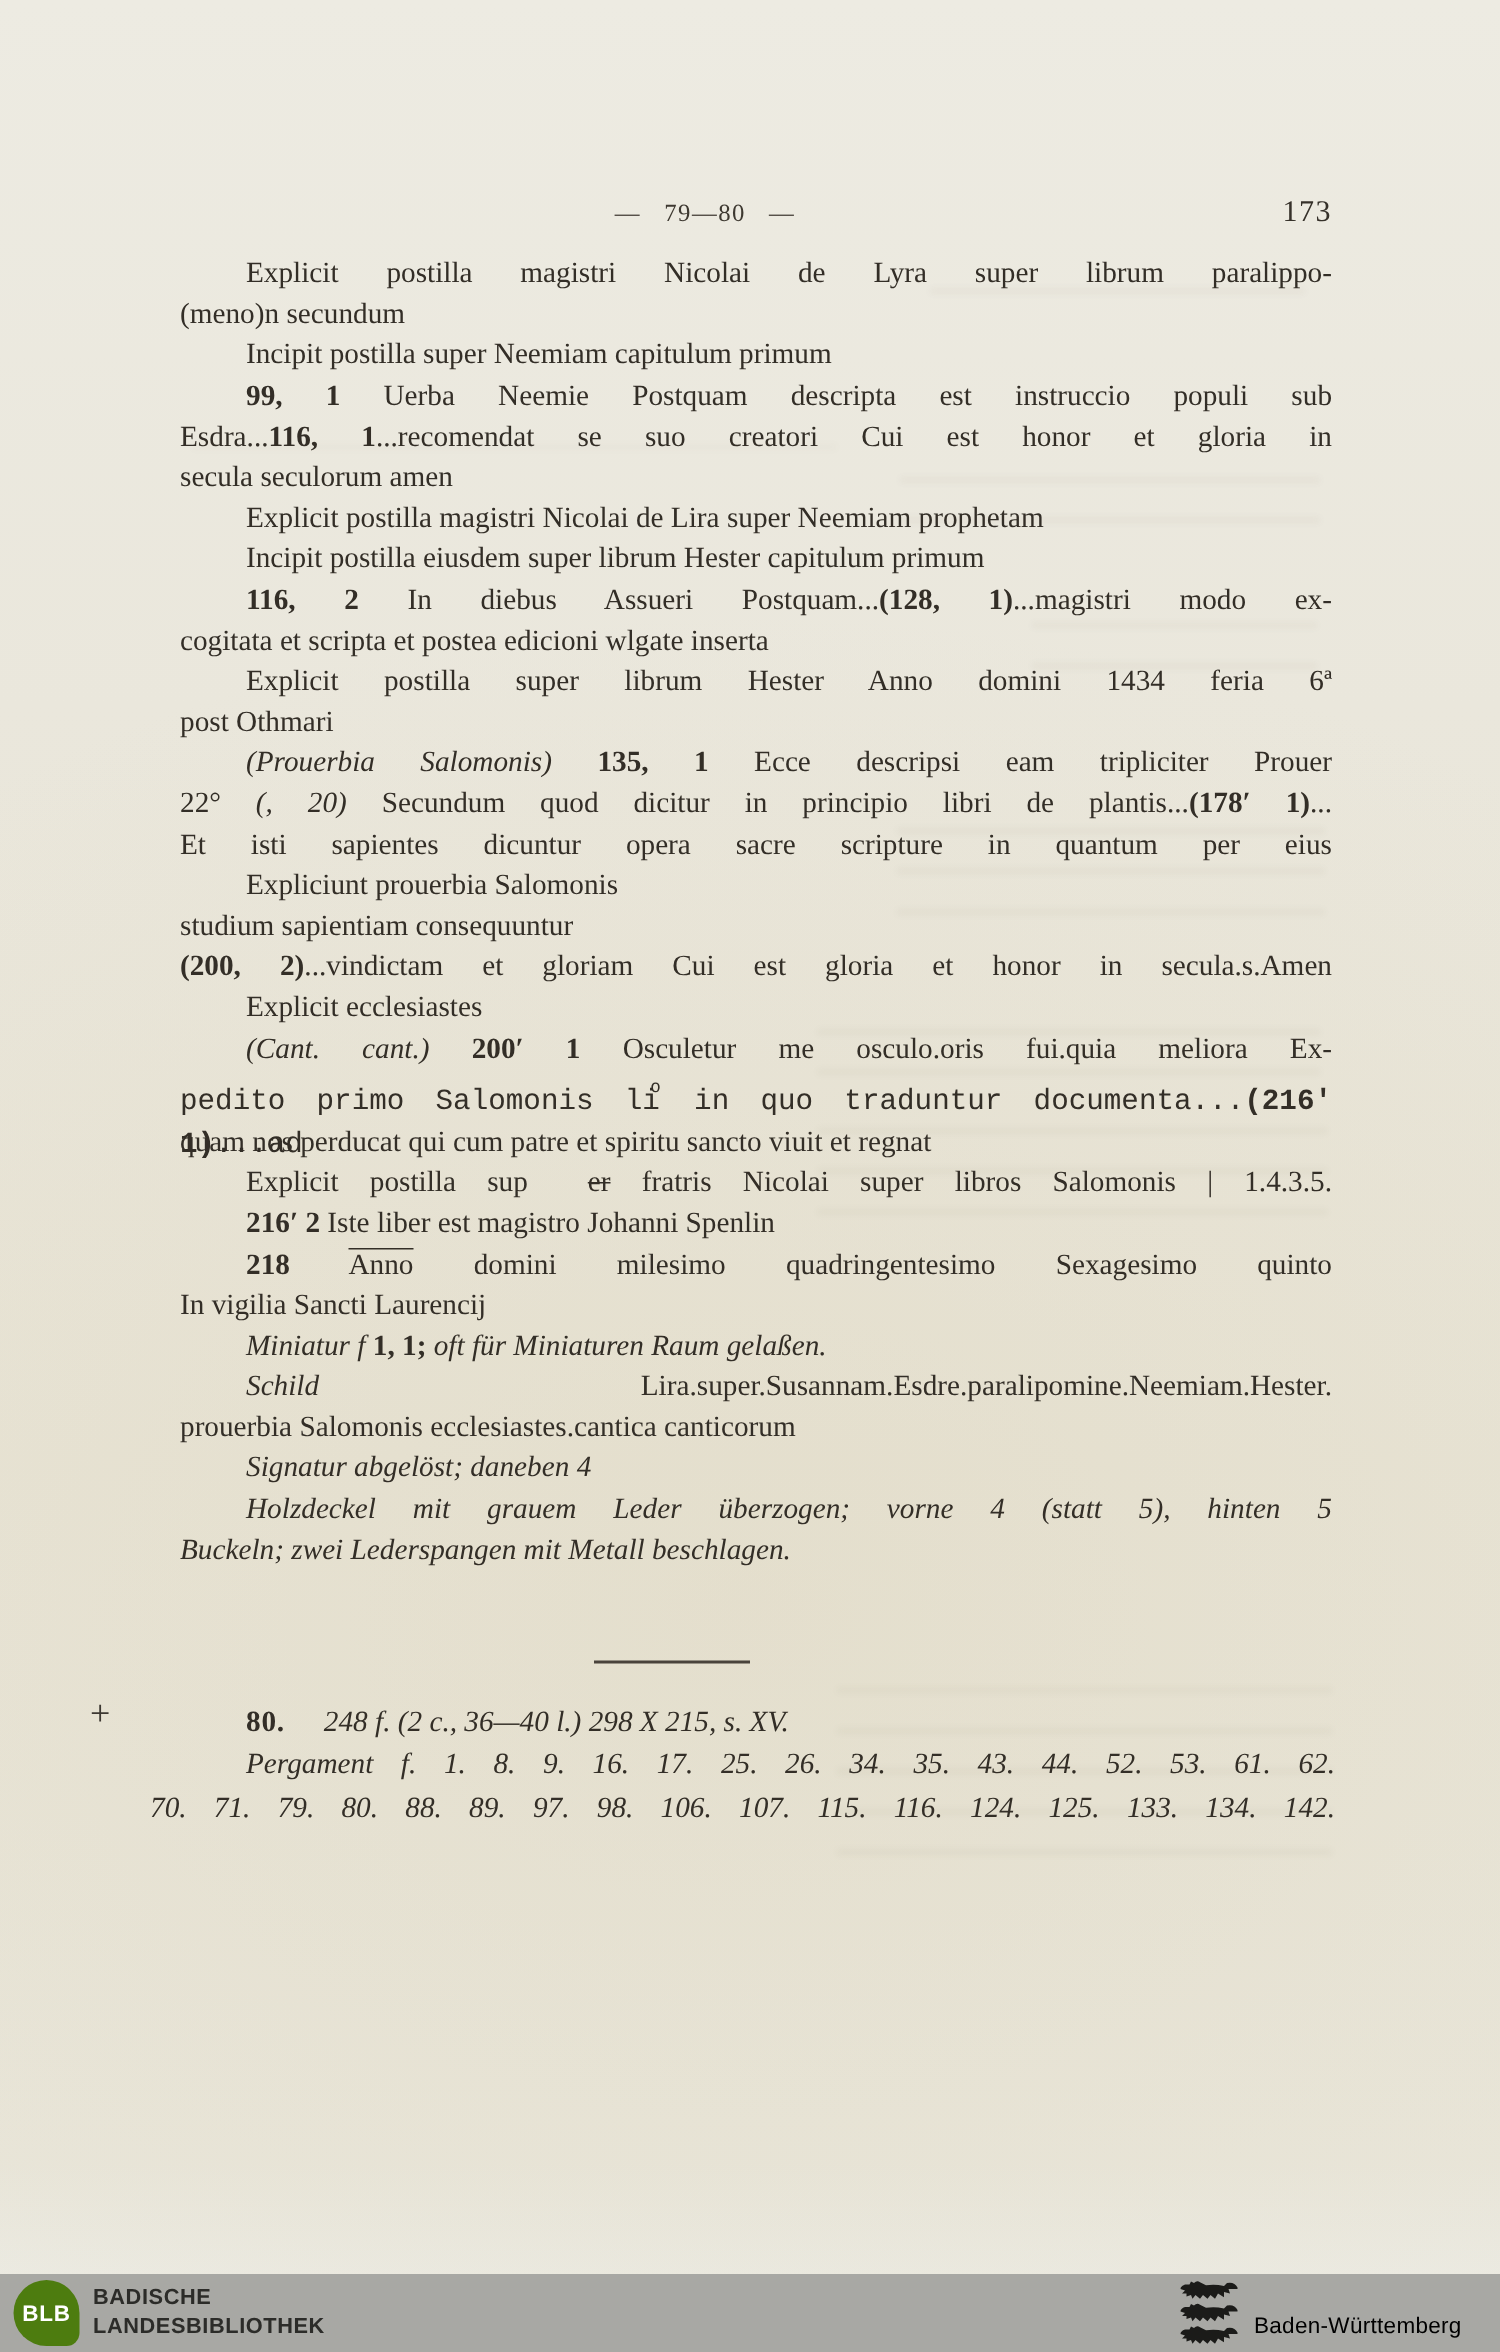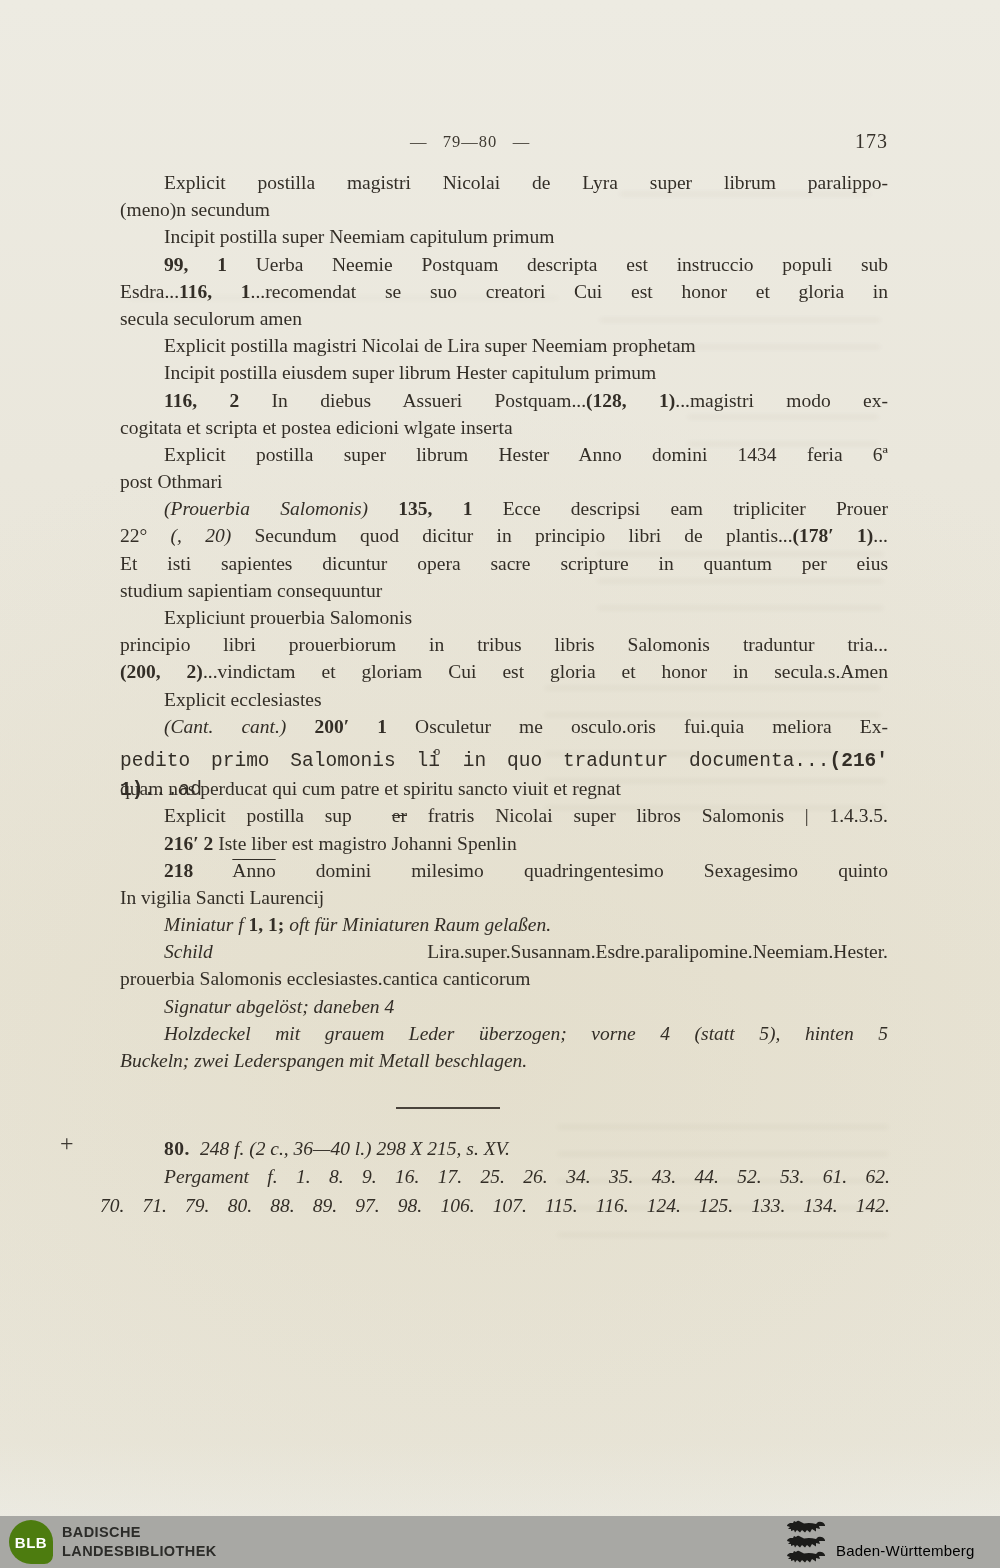--- a/index.html
+++ b/index.html
@@ -22,21 +22,21 @@
   .italic{font-style:italic;}
   .i{font-style:italic;}
   .b{font-weight:700;font-style:normal;}
   .strike{text-decoration:line-through;margin-left:40px;}
   .over{text-decoration:overline;}
   .above{position:relative;top:-0.9em;font-size:0.6em;margin-left:-0.55em;margin-right:0.12em;}
   .section-divider{width:104px;border:0;border-top:2px solid #49433b;margin:15px 0 0 276px;}
   .entryblock{position:absolute;top:1135px;left:100px;width:790px;color:#332e27;}
   .entryblock .line{height:28.4px;line-height:28.4px;}
   .entryblock .indent{padding-left:64px;}
-  .entryblock .b{margin-right:10px;letter-spacing:.5px;}
+  .entryblock .b{margin-right:26px;letter-spacing:.5px;}
   .margin-plus{position:absolute;left:60px;top:1130px;font-size:24px;color:#3d3832;}
   .footer{position:absolute;left:0;top:1516px;width:1000px;height:52px;
        font-family:"Liberation Sans","DejaVu Sans",sans-serif;}
   .blb-logo{position:absolute;left:9px;top:4px;width:44px;height:44px;border-radius:50% 50% 20% 50%;
        display:flex;align-items:center;justify-content:center;}
   .blb-logo span{color:#ffffff;font-weight:bold;font-size:15px;letter-spacing:.5px;}
   .libname{position:absolute;left:62px;top:7px;font-weight:bold;font-size:14.5px;line-height:19px;
        letter-spacing:.4px;color:#2c2c29;}
   .crest{position:absolute;left:786px;top:4px;}
   .state{position:absolute;left:836px;top:0;height:68px;display:flex;align-items:center;
@@ -70,23 +70,22 @@
     <div class="line"><span>secula seculorum amen</span></div>
     <div class="line indent"><span>Explicit postilla magistri Nicolai de Lira super Neemiam prophetam</span></div>
     <div class="line indent"><span>Incipit postilla eiusdem super librum Hester capitulum primum</span></div>
     <div class="line indent justify"><span class="b">116, 2</span><span> In diebus Assueri Postquam...</span><span class="b">(128, 1)</span><span>...magistri modo ex-</span></div>
     <div class="line"><span>cogitata et scripta et postea edicioni wlgate inserta</span></div>
     <div class="line indent justify"><span>Explicit postilla super librum Hester Anno domini 1434 feria 6ª</span></div>
     <div class="line"><span>post Othmari</span></div>
     <div class="line indent justify"><span class="i">(Prouerbia Salomonis)</span><span> </span><span class="b">135, 1</span><span> Ecce descripsi eam tripliciter Prouer</span></div>
     <div class="line justify"><span>22° </span><span class="i">(, 20)</span><span> Secundum quod dicitur in principio libri de plantis...</span><span class="b">(178′ 1)</span><span>...</span></div>
     <div class="line justify"><span>Et isti sapientes dicuntur opera sacre scripture in quantum per eius</span></div>
+    <div class="line indent"><span>Expliciunt prouerbia Salomonis</span></div>
     <div class="line"><span>studium sapientiam consequuntur</span></div>
-    <div class="line indent"><span>Expliciunt prouerbia Salomonis</span></div>
-    <div class="line justify"><span>principio libri prouerbiorum in tribus libris Salomonis traduntur tria...</span></div>
     <div class="line justify"><span class="b">(200, 2)</span><span>...vindictam et gloriam Cui est gloria et honor in secula.s.Amen</span></div>
     <div class="line indent"><span>Explicit ecclesiastes</span></div>
     <div class="line indent justify"><span class="i">(Cant. cant.)</span><span> </span><span class="b">200′ 1</span><span> Osculetur me osculo.oris fui.quia meliora Ex-</span></div>
     <div class="line justify" style="margin-top: 8px; font-family: Liberation Mono, monospace;"><span>pedito primo Salomonis li</span><span class="above">o</span><span> in quo traduntur documenta...</span><span class="b">(216′ 1)</span><span>...ad</span></div>
     <div class="line"><span>quam nos perducat qui cum patre et spiritu sancto viuit et regnat</span></div>
     <div class="line indent justify"><span>Explicit postilla sup</span><span class="strike">er</span><span> fratris Nicolai super libros Salomonis | 1.4.3.5.</span></div>
     <div class="line indent"><span class="b">216′ 2</span><span> Iste liber est magistro Johanni Spenlin</span></div>
     <div class="line indent justify"><span class="b">218</span><span> </span><span class="over">Anno</span><span> domini milesimo quadringentesimo Sexagesimo quinto</span></div>
     <div class="line"><span>In vigilia Sancti Laurencij</span></div>
     <div class="line indent italic"><span>Miniatur f </span><span class="b">1, 1;</span><span> oft für Miniaturen Raum gelaßen.</span></div>

